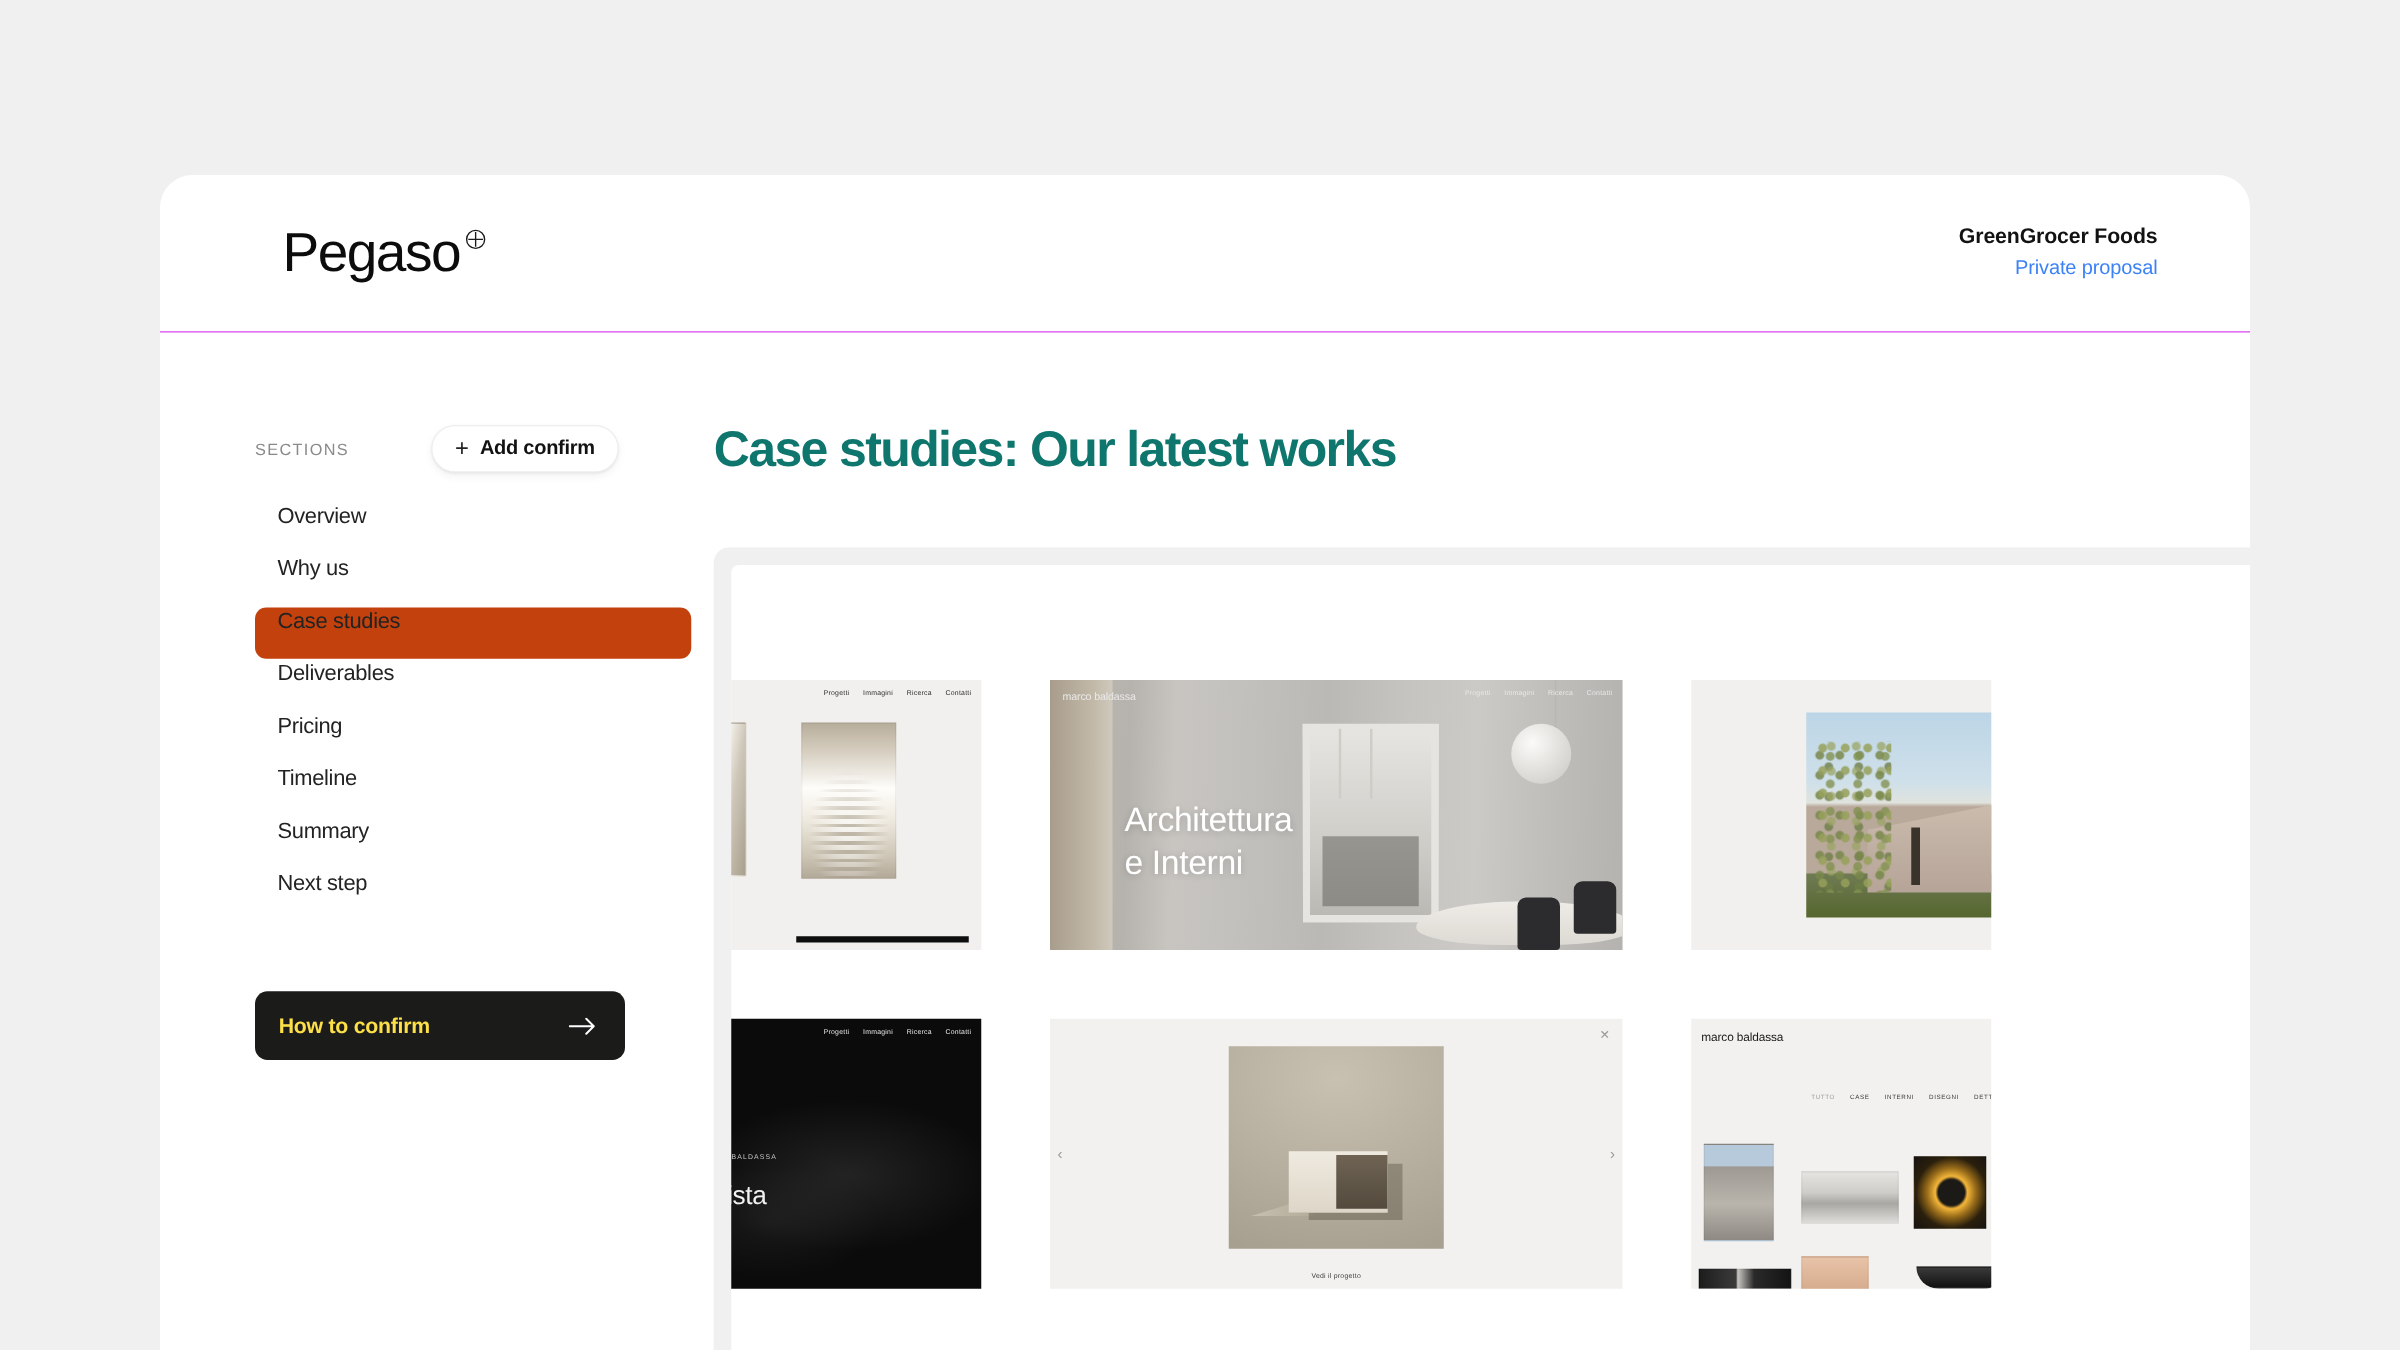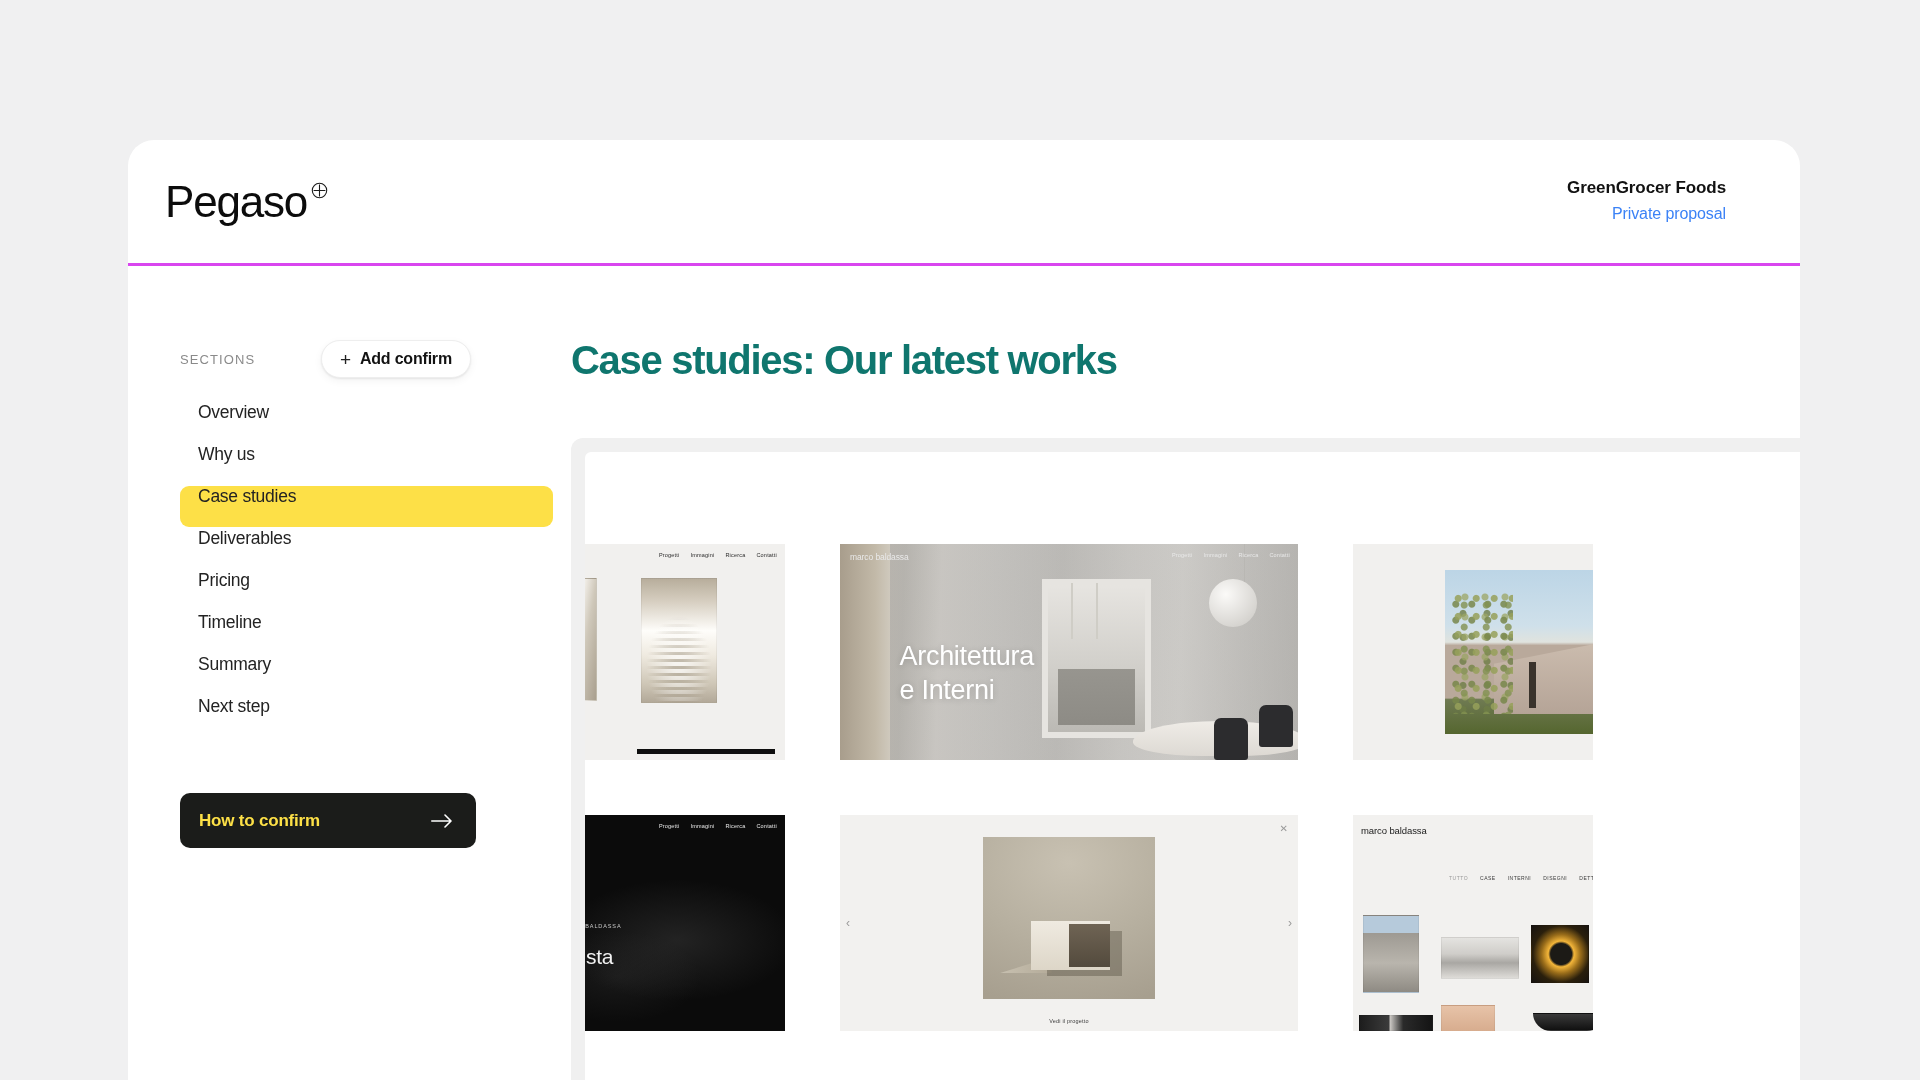--- a/index.html
+++ b/index.html
@@ -19,25 +19,25 @@
     background: #ffffff;
     border-top-left-radius: 26px;
     border-top-right-radius: 26px;
     overflow: hidden;
   }
 
   
   .app-header {
     position: relative;
     height: 126px;
-    border-bottom: 3px solid #d946ef;
+    border-bottom: 1px solid #d946ef;
     display: flex;
     align-items: center;
     justify-content: space-between;
-    padding: 0 74px 0 37px;
+    padding: 0 74px 0 98px;
   }
   .brand { display: flex; align-items: flex-start; }
   .brand-word {
     font-size: 44px;
     font-weight: 400;
     letter-spacing: -1.2px;
     color: #0c0c0c;
     line-height: 1;
   }
   .brand-mark {
@@ -64,21 +64,21 @@
     line-height: 1.7;
   }
 
   
   .app-body { display: flex; height: 813px; }
 
   
   .sidebar {
     width: 425px;
     flex: 0 0 425px;
-    padding: 74px 0 0 52px;
+    padding: 74px 0 0 76px;
   }
   .sidebar-head {
     display: flex;
     align-items: center;
     gap: 0;
     height: 38px;
     margin-bottom: 24px;
   }
   .sections-label {
     font-size: 13px;
@@ -114,21 +114,21 @@
     display: flex;
     align-items: flex-start;
     padding: 0 18px;
     border-radius: 9px;
     font-size: 17.5px;
     color: #232323;
     letter-spacing: -0.25px;
     cursor: pointer;
     margin-bottom: 1px;
   }
-  .nav-item.active { background: #fde047; }
+  .nav-item.active { background: #c2410c; }
 
   .confirm-btn {
     margin-top: 56px;
     width: 296px;
     height: 55px;
     background: #1b1c1a;
     border-radius: 10px;
     display: flex;
     align-items: center;
     justify-content: space-between;

